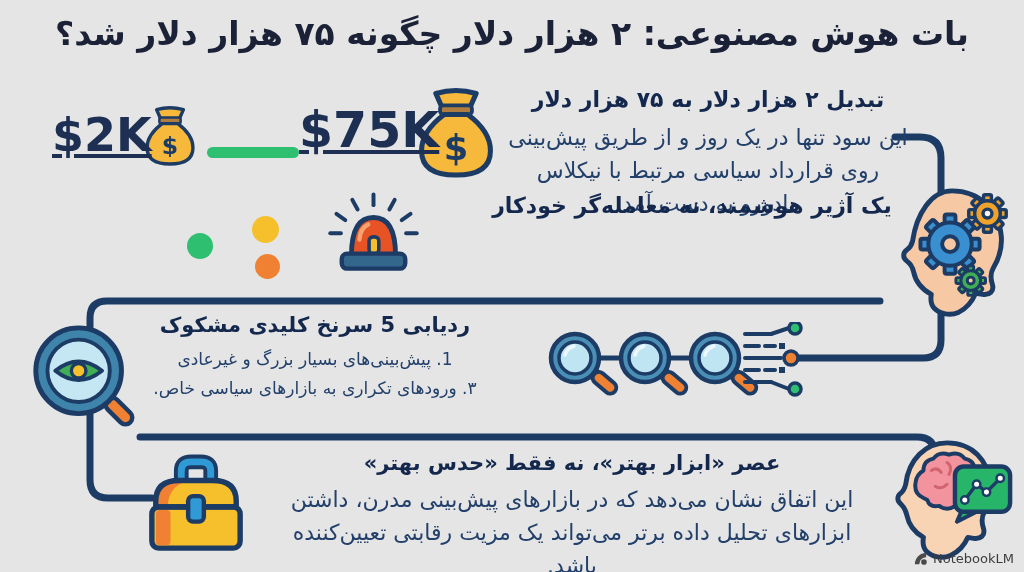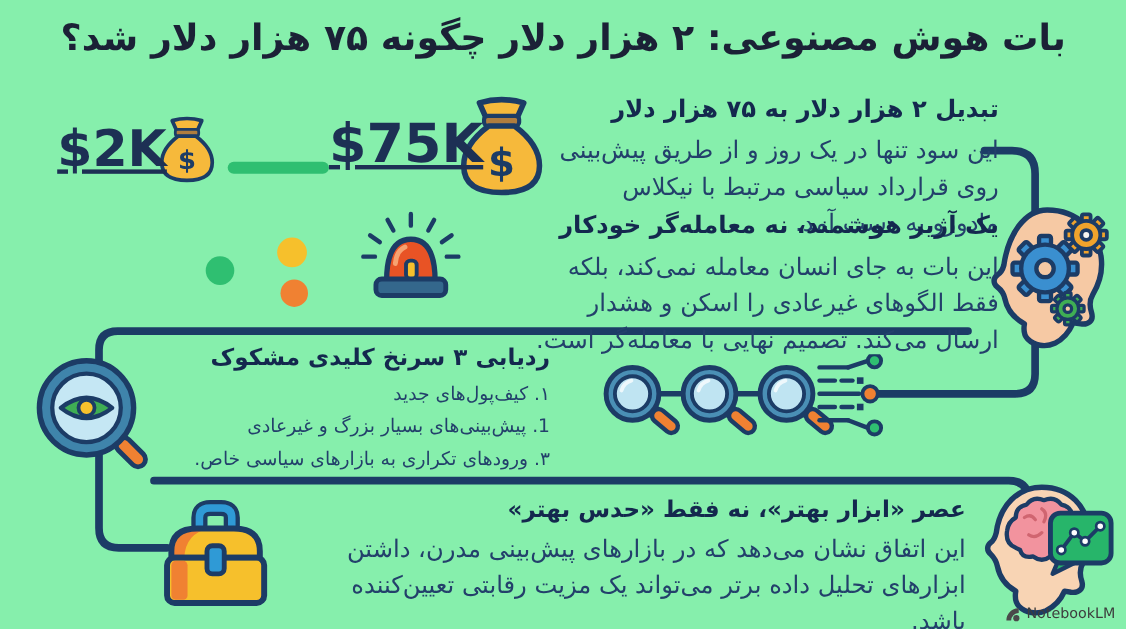--- a/index.html
+++ b/index.html
@@ -1,38 +1,38 @@
 <!DOCTYPE html>
 <html lang="fa"><head>
 <meta charset="utf-8">
 <style>
   html,body{margin:0;padding:0;}
   body{font-family:"DejaVu Sans",sans-serif;}
-  #canvas{position:relative;width:1024px;height:572px;background:#86efac;overflow:hidden;}
+  #canvas{position:relative;width:1024px;height:572px;background:#e5e5e5;overflow:hidden;}
 
   .abs{position:absolute;}
   svg{display:block;}
 
   
   #connector-overlay{position:absolute;left:0;top:0;z-index:1;pointer-events:none;}
   .icon{z-index:2;}
   .txt{z-index:3;}
 
   
   .title{left:0;right:0;top:14px;text-align:center;direction:rtl;
          font-size:33px;font-weight:900;color:#1b2136;letter-spacing:-.5px;}
 
   
   .money-label{font-weight:800;color:#1d3054;line-height:1;text-decoration:underline;}
   #m-start{left:52px;top:112px;font-size:46px;}
   #m-end{left:299px;top:106px;font-size:49px;text-align:right;}
   #growth-line{left:207px;top:147px;width:92px;height:11px;border-radius:6px;background:#2fbf71;}
 
   
-  .section{direction:rtl;text-align:right;}
+  .section{direction:rtl;text-align:center;}
   .section h2{margin:0 0 7px 0;font-size:22px;font-weight:800;color:#14284e;line-height:1.25;}
   .section p{margin:0;font-size:22px;color:#23406b;line-height:1.5;font-weight:500;}
   .section .li{font-size:17px;color:#23406b;line-height:1.72;font-weight:500;}
 
   #sec-gain{right:116px;top:86px;width:400px;}
   #sec-siren{right:116px;top:192px;width:432px;}
   #sec-clues{right:524px;top:312px;width:370px;}
   #sec-clues h2{font-size:21px;}
   #sec-era{right:146px;top:450px;width:612px;}
   #sec-era h2{font-size:21px;}
@@ -102,21 +102,20 @@
       <line x1="104" y1="47" x2="92" y2="47"></line>
     </g>
     <path d="M30 72 Q30 29 55 29 Q80 29 80 72 Z" fill="#e85325" stroke="#1c3c66" stroke-width="5.5" stroke-linejoin="round"></path>
     <path d="M39 54 Q40 41 49 37" stroke="#f7a271" stroke-width="5" fill="none" stroke-linecap="round"></path>
     <rect x="50" y="51" width="11" height="19" rx="4.5" fill="#f6c02c" stroke="#1c3c66" stroke-width="4"></rect>
     <rect x="19" y="70" width="72" height="17" rx="6" fill="#34678c" stroke="#1c3c66" stroke-width="5"></rect>
   </svg>
 
   <div class="abs txt section" id="sec-siren">
     <h2>یک آژیر هوشمند، نه معامله‌گر خودکار</h2>
-    <p>این بات به جای انسان معامله نمی‌کند، بلکه فقط الگوهای غیرعادی را اسکن و هشدار ارسال می‌کند. تصمیم نهایی با معامله‌گر است.</p>
   </div>
 
   <svg class="abs icon" style="left:892px;top:183px" width="120" height="138" viewBox="0 0 120 140">
     <path d="M60 8 C88 8 108 28 110 54 C111 66 108 76 102 86 C99 91 99 97 101 103 C103 110 98 114 91 113 L84 112 C81 119 75 127 67 131 C58 135 48 133 42 127 C39 124 38 119 39 113 C30 108 23 100 21 90 C20 85 18 82 14 79 C10 76 10 71 14 68 C17 66 19 63 20 59 C24 31 39 8 60 8 Z" fill="#f6c9a4" stroke="#1c3c66" stroke-width="5" stroke-linejoin="round"></path>
 
     <g transform="translate(58,62)" stroke="#1c3c66">
       <g fill="#3a8fd0" stroke-width="4">
         <rect x="-5.5" y="-30" width="11" height="14" rx="2"></rect>
         <rect x="-5.5" y="-30" width="11" height="14" rx="2" transform="rotate(45)"></rect>
         <rect x="-5.5" y="-30" width="11" height="14" rx="2" transform="rotate(90)"></rect>
@@ -155,22 +154,21 @@
         <rect x="-3" y="-15" width="6" height="8" rx="1.5" transform="rotate(225)"></rect>
         <rect x="-3" y="-15" width="6" height="8" rx="1.5" transform="rotate(270)"></rect>
         <rect x="-3" y="-15" width="6" height="8" rx="1.5" transform="rotate(315)"></rect>
         <circle r="10"></circle>
       </g>
       <circle r="3.5" fill="#f6c9a4" stroke-width="3"></circle>
     </g>
   </svg>
 
   <div class="abs txt section" id="sec-clues">
-    <h2>ردیابی ۳ سرنخ کلیدی مشکوک</h2>
-    <div class="li">۱. کیف‌پول‌های جدید</div>
+    <h2>ردیابی 5 سرنخ کلیدی مشکوک</h2>
     <div class="li">1. پیش‌بینی‌های بسیار بزرگ و غیرعادی</div>
     <div class="li">۳. ورودهای تکراری به بازارهای سیاسی خاص.</div>
   </div>
 
   <svg class="abs icon" style="left:28px;top:320px" width="112" height="122" viewBox="0 0 115 125">
     <g transform="rotate(-45 52 52)">
       <rect x="46" y="88" width="12" height="10" rx="2" fill="#1c3c66"></rect>
       <rect x="45" y="94" width="14" height="33" rx="7" fill="#f08132" stroke="#1c3c66" stroke-width="4.5"></rect>
     </g>
     <circle cx="52" cy="52" r="44" fill="#3f84ab" stroke="#1c3c66" stroke-width="5"></circle>

